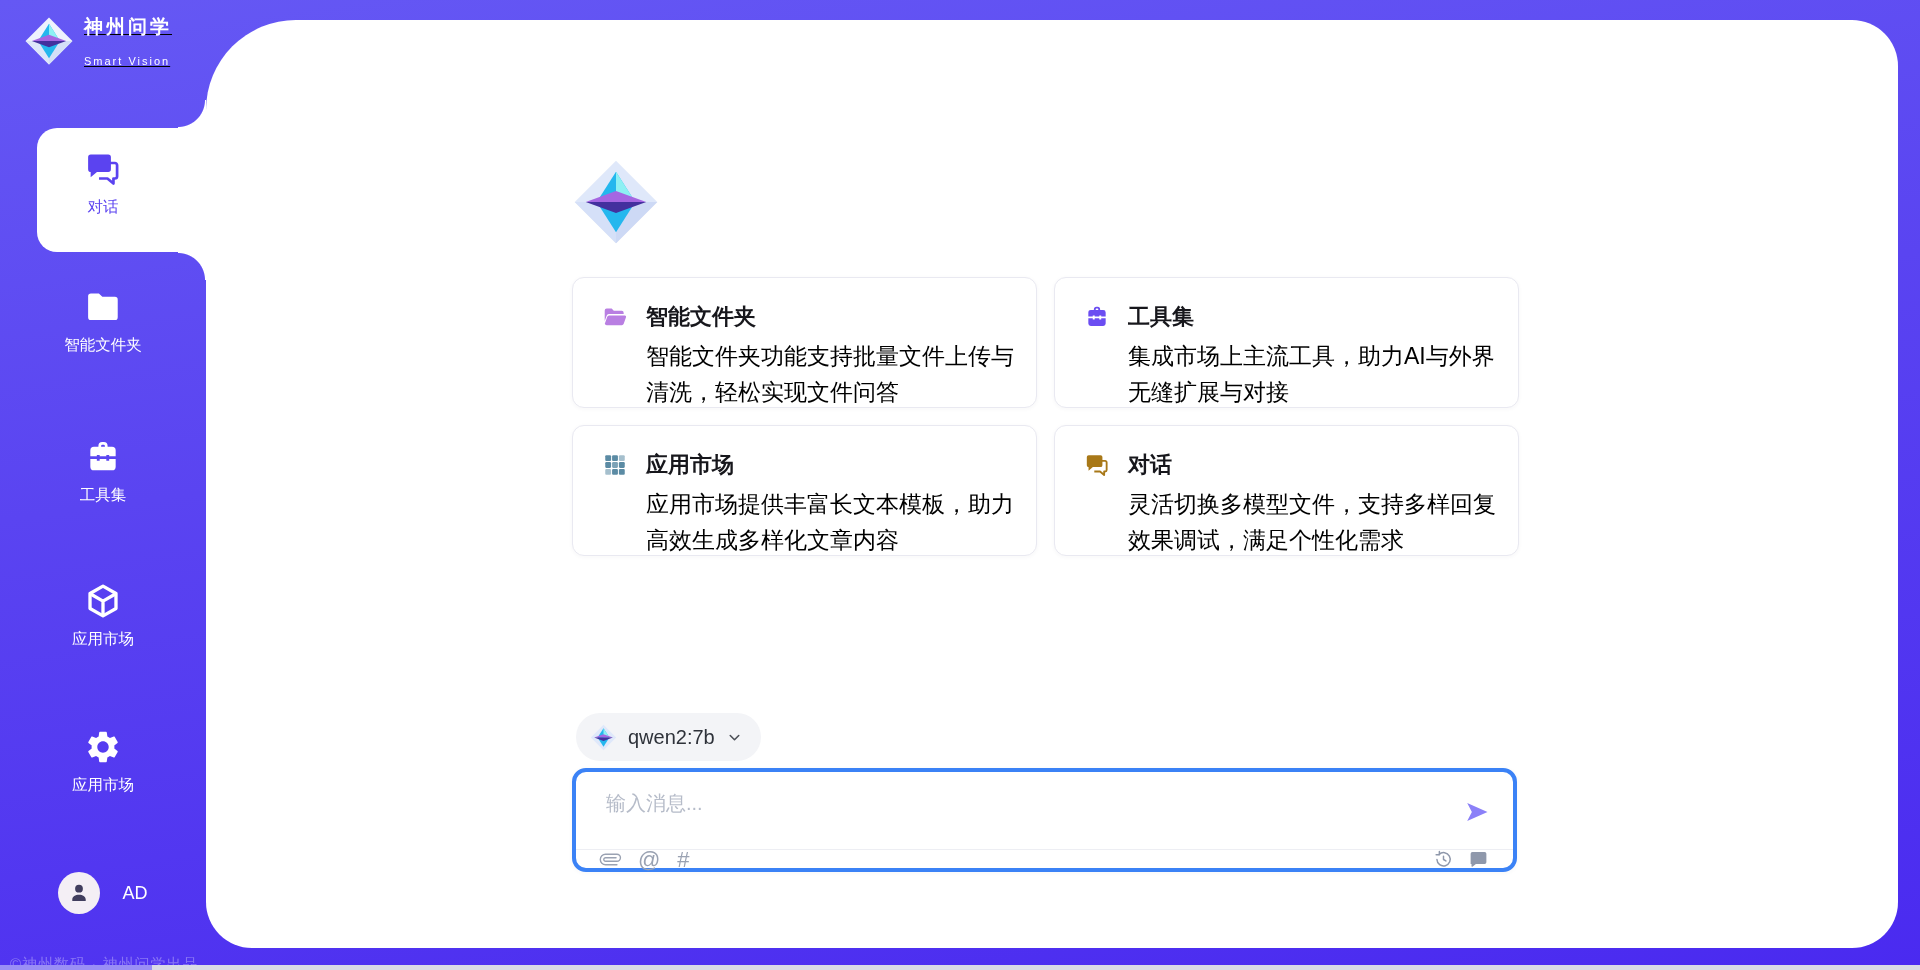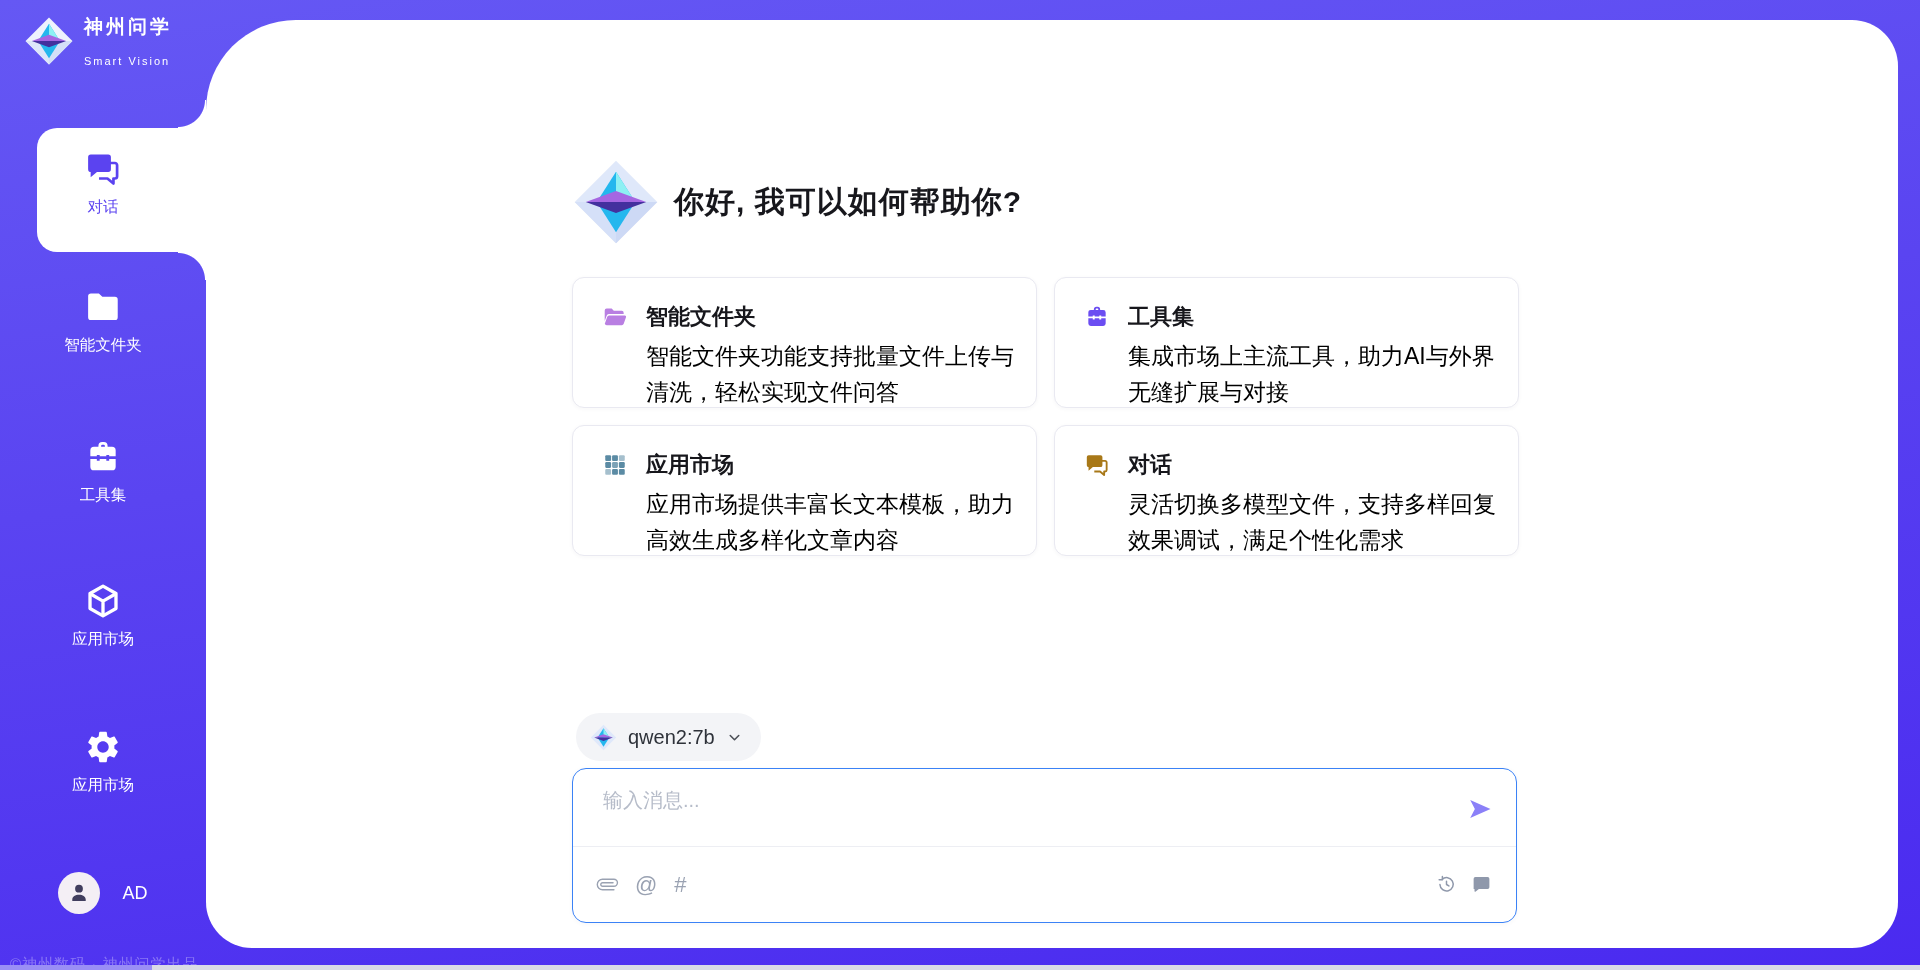--- a/index.html
+++ b/index.html
@@ -11,21 +11,21 @@
   }
   
   .main-panel{
     position:absolute; left:206px; top:20px; right:22px; bottom:22px;
     background:#fff; border-radius:90px 46px 46px 46px;
   }
   
   .sidebar{ position:absolute; left:0; top:0; width:206px; height:100%; }
   .logo-block{ position:absolute; left:24px; top:14px; display:flex; align-items:center; gap:10px; }
   .logo-block svg{ width:50px; height:50px; }
-  .logo-texts{ display:flex; flex-direction:column; }
+  .logo-texts{ display:flex; flex-direction:column;text-decoration:underline; }
   .logo-title{ color:#fff; font-size:19px; font-weight:bold; letter-spacing:3px; }
   .logo-sub{ color:#fff; font-size:11px; letter-spacing:2px; margin-top:15px; }
 
   .nav-item{ position:absolute; left:0; width:206px; display:flex; flex-direction:column; align-items:center; gap:9px; color:#fff; cursor:pointer; }
   .nav-item svg{ width:38px; height:38px; }
   .nav-label{ font-size:15.5px; }
 
   .tab-bg{ position:absolute; left:37px; top:128px; width:172px; height:124px; background:#fff; border-radius:20px 0 0 20px; }
   .tab-curve{ position:absolute; left:178px; width:28px; height:28px; }
   .tab-curve.top{ top:100px; background:radial-gradient(circle at 0 0, rgba(0,0,0,0) 0 26.5px, #fff 27.5px); }
@@ -56,21 +56,21 @@
   .card-title{ position:absolute; left:73px; top:24px; font-size:22px; font-weight:bold; color:#17171c; }
   .card-desc{ position:absolute; left:73px; top:60px; width:382px; font-size:23px; line-height:1.58; color:#000000; }
   .ci-lilac{ color:#b97fe2; } .ci-purple{ color:#6b4df2; } .ci-steel{ color:#5b8ba4; } .ci-gold{ color:#a87818; }
 
   
   .model-pill{ position:absolute; left:370px; top:693px; height:48px; padding:0 18px 0 14px; background:#f3f4f7; border-radius:24px; display:flex; align-items:center; gap:11px; cursor:pointer; }
   .model-pill .mlogo{ width:27px; height:27px; }
   .model-name{ font-size:20px; color:#2e323a; }
   .model-pill .chev{ width:17px; height:17px; color:#4c4f57; }
 
-  .composer{ position:absolute; left:366px; top:748px; width:945px; height:155px; background:#fff; border:1px solid #3b82f6; border-radius:14px; box-shadow:0 1px 5px rgba(40,40,80,0.04); }
+  .composer{ position:absolute; left:366px; top:748px; width:945px; height:104px; background:#fff; border:4px solid #3b82f6; border-radius:14px; box-shadow:0 1px 5px rgba(40,40,80,0.04); }
   .composer textarea{ position:absolute; left:30px; top:18px; width:830px; height:50px; border:none; outline:none; resize:none; font-family:inherit; font-size:20px; color:#333; background:transparent; }
   .composer textarea::placeholder{ color:#b6bcc9; }
   .send-btn{ position:absolute; right:22px; top:26px; width:28px; height:28px; color:#8b80f8; cursor:pointer; }
   .send-btn svg{ width:28px; height:28px; }
   .composer-divider{ position:absolute; left:0; right:0; top:77px; border-top:1px solid #edeef3; }
   .composer-toolbar{ position:absolute; left:0; right:0; top:78px; bottom:0; display:flex; align-items:center; padding:0 24px; color:#9aa2b2; }
   .tool-left{ display:flex; align-items:center; gap:17px; }
   .tool-right{ margin-left:auto; display:flex; align-items:center; gap:14px; color:#8f98ab; }
   .tool-icon{ cursor:pointer; display:flex; align-items:center; justify-content:center; }
   .tool-icon svg{ width:21px; height:21px; }
@@ -156,21 +156,20 @@
   <div class="greeting">
     <svg viewBox="0 0 64 64">
       <path d="M32 2L62 32L32 62L2 32Z" fill="#dfe8fa"></path>
       <path d="M2 32L32 62L32 32Z" fill="#d5e0f8"></path>
       <path d="M62 32L32 62L32 32Z" fill="#cdd9f5"></path>
       <path d="M32 10L46 32L32 54L18 32Z" fill="#24b7ee"></path>
       <path d="M32 10L46 32L32 32Z" fill="#8df0f3"></path>
       <path d="M10 32L32 24L54 32Z" fill="#a566e2"></path>
       <path d="M10 32L54 32L32 40Z" fill="#43309e"></path>
     </svg>
-    <span class="greeting-text">你好, 我可以如何帮助你?</span>
   </div>
 
   <div class="cards">
 
     <div class="card">
       <span class="card-icon ci-lilac">
         <svg viewBox="0 0 24 24">
           <path d="M2.5 6A1.8 1.8 0 0 1 4.3 4.2h4.6l2 2h7.3A1.8 1.8 0 0 1 20 8v1.3H6.3a2.1 2.1 0 0 0-2 1.45L2.5 15.6z" fill="currentColor"></path>
           <path d="M6.5 10.7h14.6a1.1 1.1 0 0 1 1.05 1.45l-2.1 6.1a1.9 1.9 0 0 1-1.8 1.3H4.3a1.8 1.8 0 0 1-1.72-1.3l2.2-6.25a1.9 1.9 0 0 1 1.72-1.3z" fill="currentColor"></path>
         </svg>

